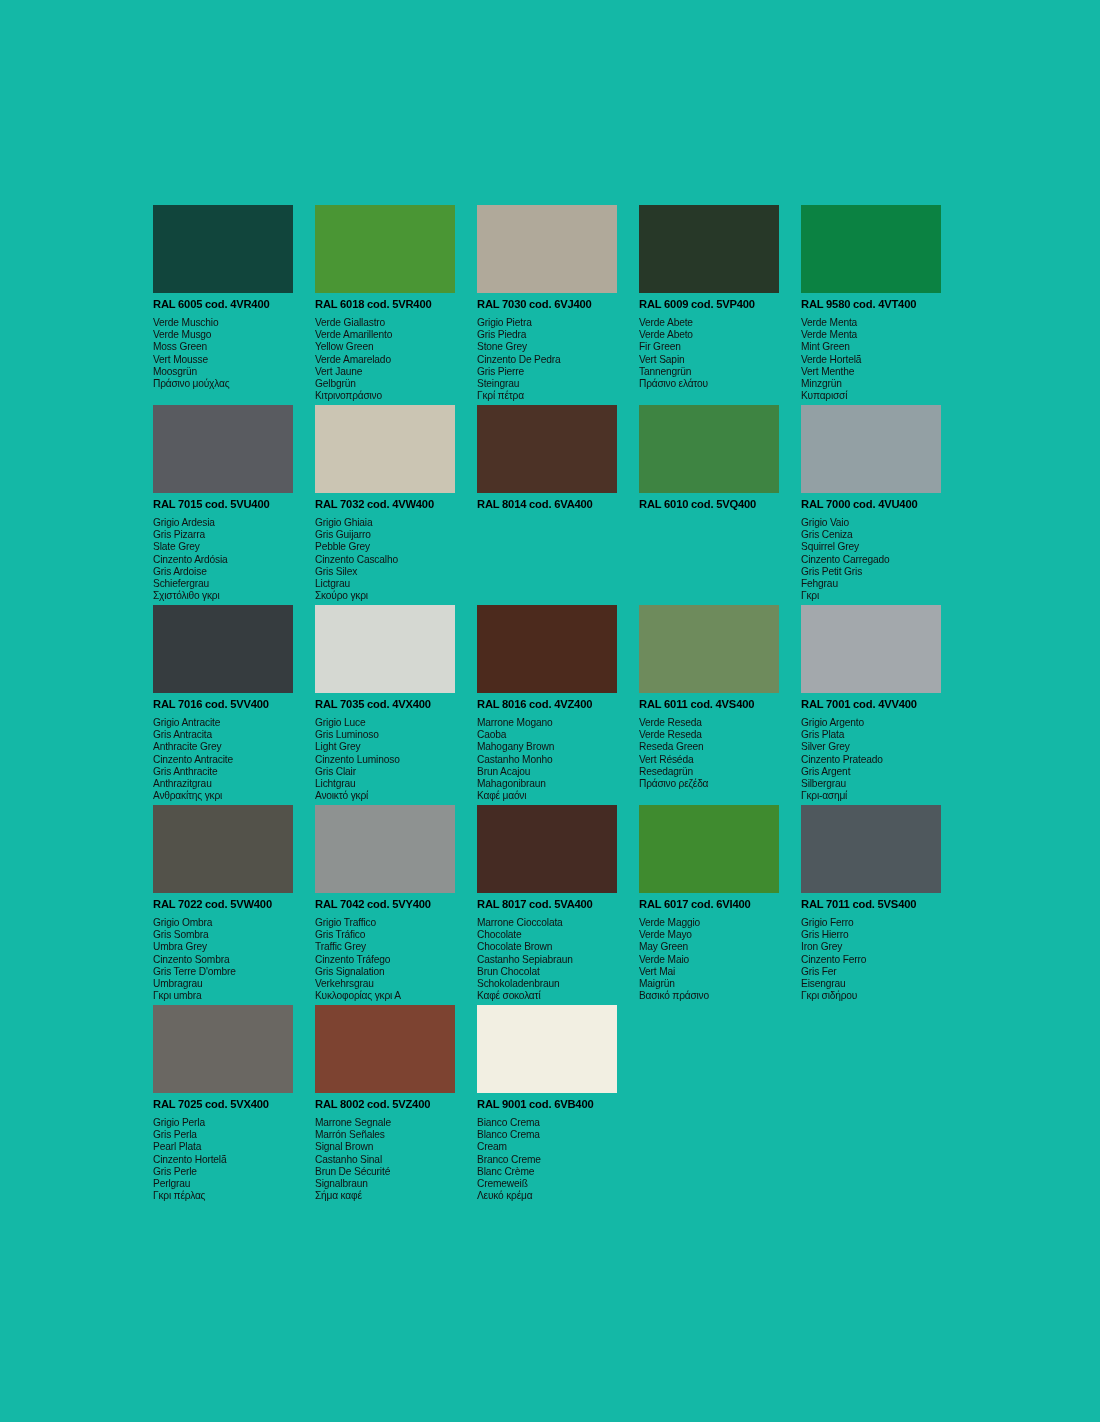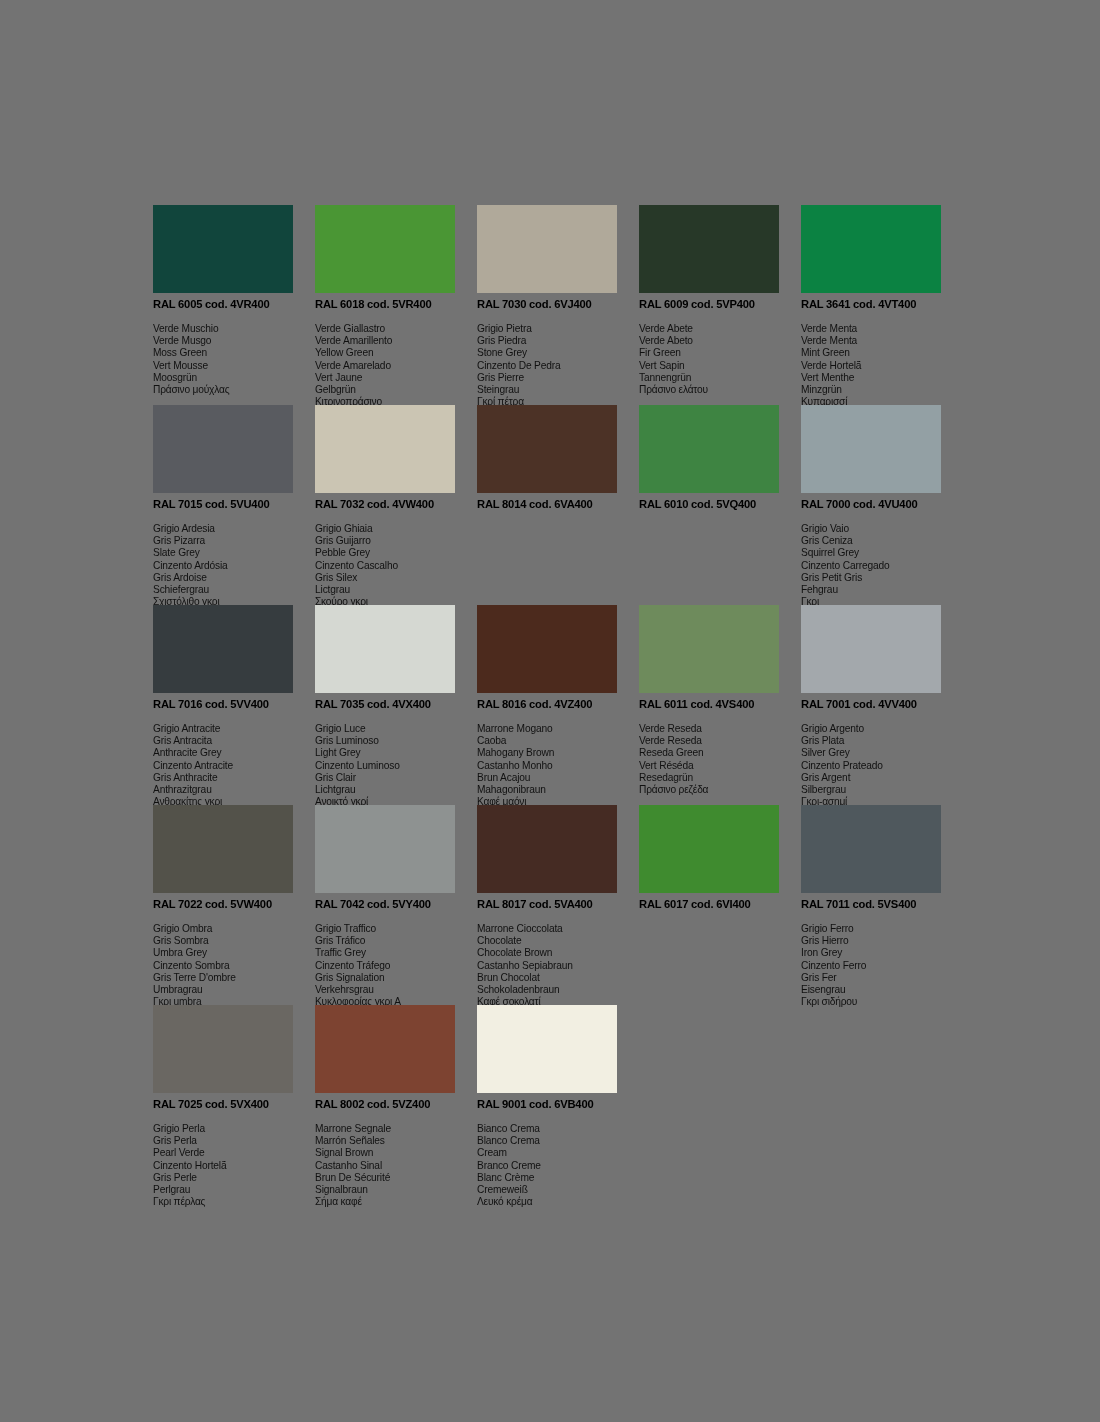--- a/index.html
+++ b/index.html
@@ -12,21 +12,21 @@
     height: 1422px;
     font-family: "Liberation Sans", sans-serif;
     color: #111111;
     overflow: hidden;
   }
   #sheet {
     position: absolute;
     left: 0; top: 0;
     width: 1100px;
     height: 1422px;
-    background: #737373;
+    background: #14b8a6;
   }
   #grid {
     position: absolute;
     left: 153px;
     top: 205px;
     width: 810px;
     display: grid;
     grid-template-columns: repeat(5, 162px);
     grid-template-rows: repeat(5, 200px);
   }
@@ -44,21 +44,21 @@
   .code {
     font-family: "Liberation Sans", sans-serif;
     font-weight: bold;
     font-size: 11.2px;
     letter-spacing: -0.2px;
     line-height: 13px;
     white-space: nowrap;
     color: #000000;
   }
   .names {
-    margin-top: 12px;
+    margin-top: 6px;
   }
   .name {
     font-family: "Liberation Sans", sans-serif;
     font-size: 10.2px;
     line-height: 12.2px;
     letter-spacing: -0.15px;
     white-space: nowrap;
     color: #111111;
   }
   .name.greek {
@@ -115,21 +115,21 @@
           <div class="name">Verde Abete</div>
           <div class="name">Verde Abeto</div>
           <div class="name">Fir Green</div>
           <div class="name">Vert Sapin</div>
           <div class="name">Tannengrün</div>
           <div class="name greek">Πράσινο ελάτου</div>
         </div>
       </div>
       <div class="cell">
         <div class="swatch" style="background: rgb(11, 130, 66);"></div>
-        <div class="code">RAL 3641 cod. 4VT400</div>
+        <div class="code">RAL 9580 cod. 4VT400</div>
         <div class="names">
           <div class="name">Verde Menta</div>
           <div class="name">Verde Menta</div>
           <div class="name">Mint Green</div>
           <div class="name">Verde Hortelã</div>
           <div class="name">Vert Menthe</div>
           <div class="name">Minzgrün</div>
           <div class="name greek">Κυπαρισσί</div>
         </div>
       </div>
@@ -279,41 +279,50 @@
           <div class="name">Chocolate Brown</div>
           <div class="name">Castanho Sepiabraun</div>
           <div class="name">Brun Chocolat</div>
           <div class="name">Schokoladenbraun</div>
           <div class="name greek">Καφέ σοκολατί</div>
         </div>
       </div>
       <div class="cell">
         <div class="swatch" style="background: rgb(63, 139, 47);"></div>
         <div class="code">RAL 6017 cod. 6VI400</div>
+        <div class="names">
+          <div class="name">Verde Maggio</div>
+          <div class="name">Verde Mayo</div>
+          <div class="name">May Green</div>
+          <div class="name">Verde Maio</div>
+          <div class="name">Vert Mai</div>
+          <div class="name">Maigrün</div>
+          <div class="name greek">Βασικό πράσινο</div>
+        </div>
       </div>
       <div class="cell">
         <div class="swatch" style="background: rgb(79, 88, 93);"></div>
         <div class="code">RAL 7011 cod. 5VS400</div>
         <div class="names">
           <div class="name">Grigio Ferro</div>
           <div class="name">Gris Hierro</div>
           <div class="name">Iron Grey</div>
           <div class="name">Cinzento Ferro</div>
           <div class="name">Gris Fer</div>
           <div class="name">Eisengrau</div>
           <div class="name greek">Γκρι σιδήρου</div>
         </div>
       </div>
       <div class="cell">
         <div class="swatch" style="background: rgb(106, 103, 98);"></div>
         <div class="code">RAL 7025 cod. 5VX400</div>
         <div class="names">
           <div class="name">Grigio Perla</div>
           <div class="name">Gris Perla</div>
-          <div class="name">Pearl Verde</div>
+          <div class="name">Pearl Plata</div>
           <div class="name">Cinzento Hortelã</div>
           <div class="name">Gris Perle</div>
           <div class="name">Perlgrau</div>
           <div class="name greek">Γκρι πέρλας</div>
         </div>
       </div>
       <div class="cell">
         <div class="swatch" style="background: rgb(125, 67, 49);"></div>
         <div class="code">RAL 8002 cod. 5VZ400</div>
         <div class="names">

